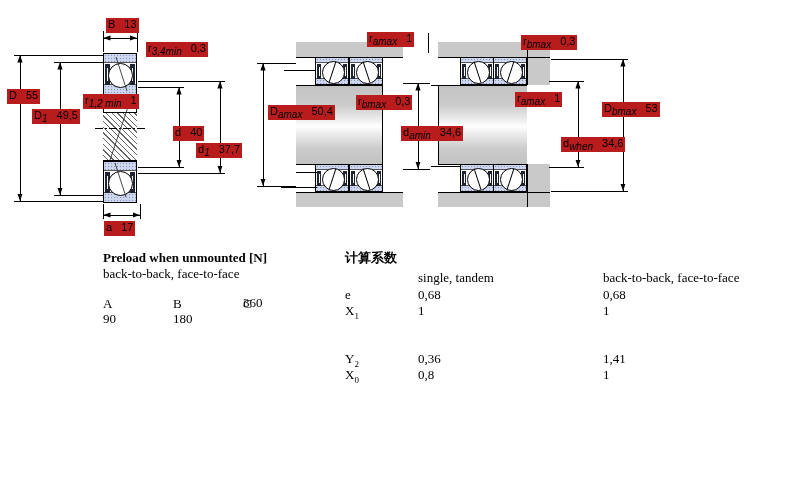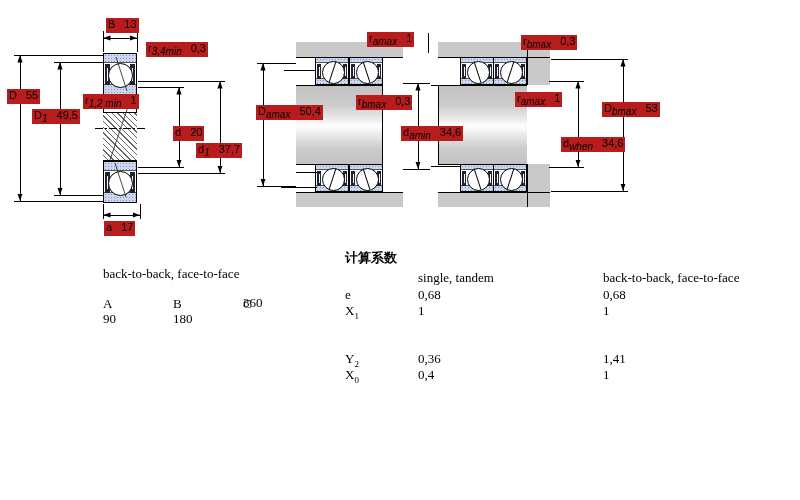--- a/index.html
+++ b/index.html
@@ -223,33 +223,34 @@
     <line class="cl" x1="116" y1="57" x2="127" y2="91"></line>
     <line class="cl" x1="132" y1="95" x2="110" y2="160"></line>
     <line class="cl" x1="115" y1="163" x2="126" y2="197"></line>
   </svg>
 
   <div class="dim" style="left:106px;top:18px"><span>B</span><sub></sub><span class="v">13</span></div>
   <div class="dim" style="left:146px;top:42px"><span>r</span><sub>3,4min</sub><span class="v">0,3</span></div>
   <div class="dim" style="left:7px;top:89px"><span>D</span><sub></sub><span class="v">55</span></div>
   <div class="dim" style="left:32px;top:109px"><span>D</span><sub>1</sub><span class="v">49,5</span></div>
   <div class="dim" style="left:83px;top:94px"><span>r</span><sub>1,2 min</sub><span class="v">1</span></div>
-  <div class="dim" style="left:173px;top:126px"><span>d</span><sub></sub><span class="v">20</span></div>
+  <div class="dim" style="left:173px;top:126px"><span>d</span><sub></sub><span class="v">40</span></div>
   <div class="dim" style="left:196px;top:143px"><span>d</span><sub>1</sub><span class="v">37,7</span></div>
   <div class="dim" style="left:104px;top:221px"><span>a</span><sub></sub><span class="v">17</span></div>
   <div class="dim" style="left:367px;top:32px"><span>r</span><sub>amax</sub><span class="v">1</span></div>
-  <div class="dim" style="left:256px;top:105px"><span>D</span><sub>amax</sub><span class="v">50,4</span></div>
+  <div class="dim" style="left:268px;top:105px"><span>D</span><sub>amax</sub><span class="v">50,4</span></div>
   <div class="dim" style="left:356px;top:95px"><span>r</span><sub>bmax</sub><span class="v">0,3</span></div>
   <div class="dim" style="left:401px;top:126px"><span>d</span><sub>amin</sub><span class="v">34,6</span></div>
   <div class="dim" style="left:521px;top:35px"><span>r</span><sub>bmax</sub><span class="v">0,3</span></div>
   <div class="dim" style="left:515px;top:92px"><span>r</span><sub>amax</sub><span class="v">1</span></div>
   <div class="dim" style="left:561px;top:137px"><span>d</span><sub>when</sub><span class="v">34,6</span></div>
   <div class="dim" style="left:602px;top:102px"><span>D</span><sub>bmax</sub><span class="v">53</span></div>
 
   <div class="abs ser" style="left:103px;top:250px;width:230px;height:90px">
+    <div class="abs bold" style="left:0;top:0">Preload when unmounted [N]</div>
     <div class="abs" style="left:0;top:16px">back-to-back, face-to-face</div>
     <div class="pcol" style="left:0;top:46px">A</div>
     <div class="pcol" style="left:70px;top:46px">B</div>
     <div class="pcol" style="left:140px;top:46px">C</div>
     <div class="pcol" style="left:0;top:61px">90</div>
     <div class="pcol" style="left:70px;top:61px">180</div>
     <div class="pcol" style="left:140px;top:45px">360</div>
   </div>
 
   <div class="abs ser ftab" style="left:345px;top:250px;width:450px;height:150px">
@@ -266,18 +267,18 @@
       <span class="fc1">1</span>
       <span class="fc2">1</span>
     </div>
     <div class="frow" style="top:101px">
       <span class="fs"><span>Y</span><sub>2</sub></span>
       <span class="fc1">0,36</span>
       <span class="fc2">1,41</span>
     </div>
     <div class="frow" style="top:117px">
       <span class="fs"><span>X</span><sub>0</sub></span>
-      <span class="fc1">0,4</span>
+      <span class="fc1">0,8</span>
       <span class="fc2">1</span>
     </div>
   </div>
 
 </div>
 
 </body></html>

